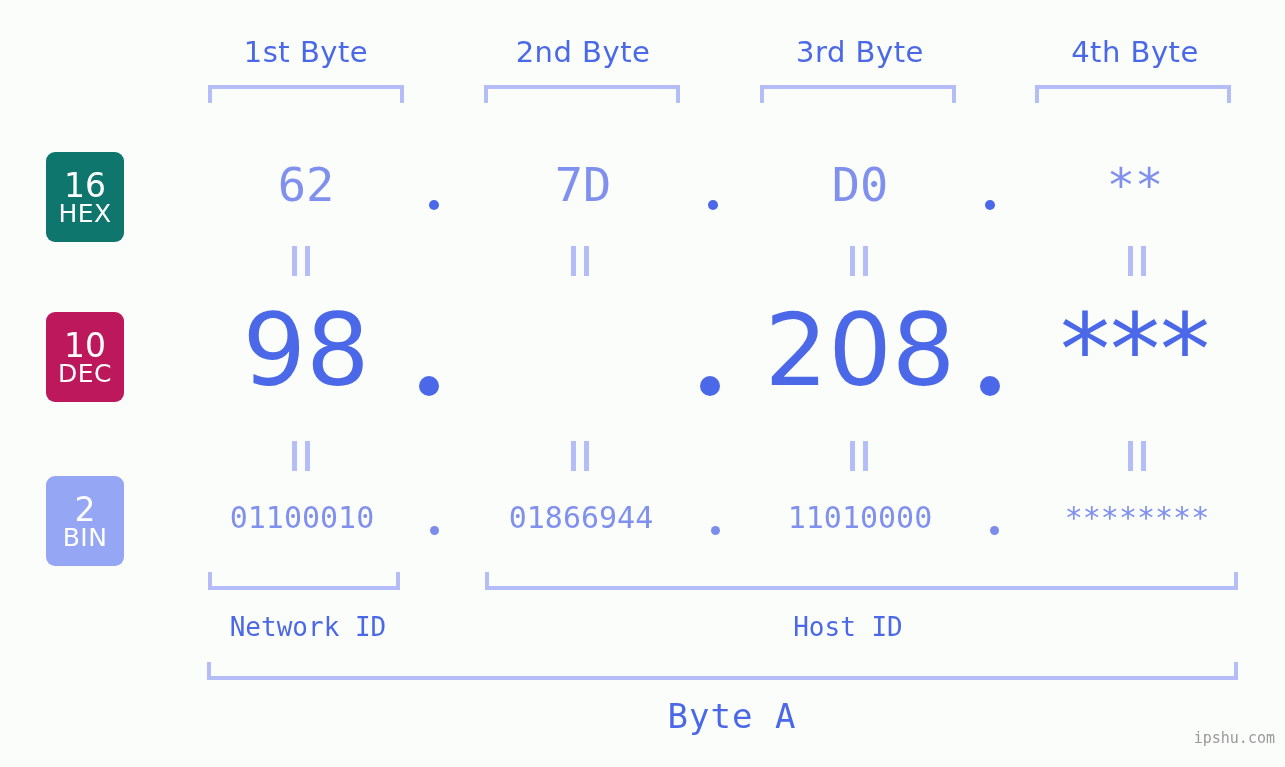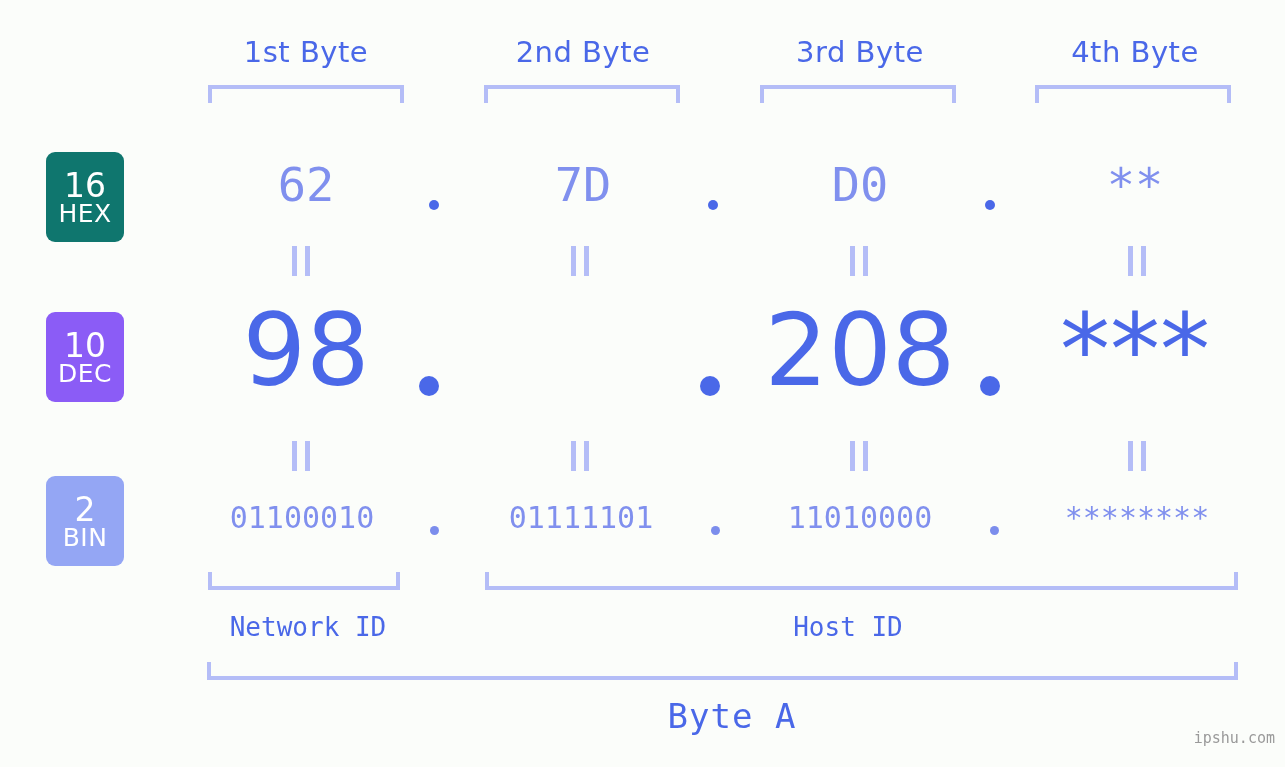--- a/index.html
+++ b/index.html
@@ -181,21 +181,21 @@
   <div class="bracket-top" style="left:208px; top:85px; width:196px;"></div>
   <div class="bracket-top" style="left:484px; top:85px; width:196px;"></div>
   <div class="bracket-top" style="left:760px; top:85px; width:196px;"></div>
   <div class="bracket-top" style="left:1035px; top:85px; width:196px;"></div>
 
   <div class="badge" style="top:152px; height:90px; background:#0f766e;">
     <span class="num">16</span>
     <span class="abbr">HEX</span>
   </div>
 
-  <div class="badge" style="top:312px; height:90px; background:#8b5cf6;">
+  <div class="badge" style="top:312px; height:90px; background:#be185d;">
     <span class="num">10</span>
     <span class="abbr">DEC</span>
   </div>
 
   <div class="badge" style="top:476px; height:90px; background:#94a6f4;">
     <span class="num">2</span>
     <span class="abbr">BIN</span>
   </div>
 
   <div class="row row-hex" style="top:155px; height:62px;">
@@ -248,21 +248,21 @@
       <i></i>
       <i></i>
     </div>
   <div class="eq" style="left:1128px; top:441px;">
       <i></i>
       <i></i>
     </div>
 
   <div class="row row-bin" style="top:498px; height:44px;">
     <div class="val" style="left:186px; width:232px;">01100010</div>
-    <div class="val" style="left:465px; width:232px;">01111101</div>
+    <div class="val" style="left:465px; width:232px;">01866944</div>
     <div class="val" style="left:744px; width:232px;">11010000</div>
     <div class="val" style="left:1021px; width:232px;">********</div>
 
     <span class="dot dot-bin" style="left:430px; top:28px;"></span>
     <span class="dot dot-bin" style="left:711px; top:28px;"></span>
     <span class="dot dot-bin" style="left:990px; top:28px;"></span>
   </div>
 
   <div class="bracket-bottom" style="left:208px; top:572px; width:192px;"></div>
   <div class="bracket-bottom" style="left:485px; top:572px; width:753px;"></div>

